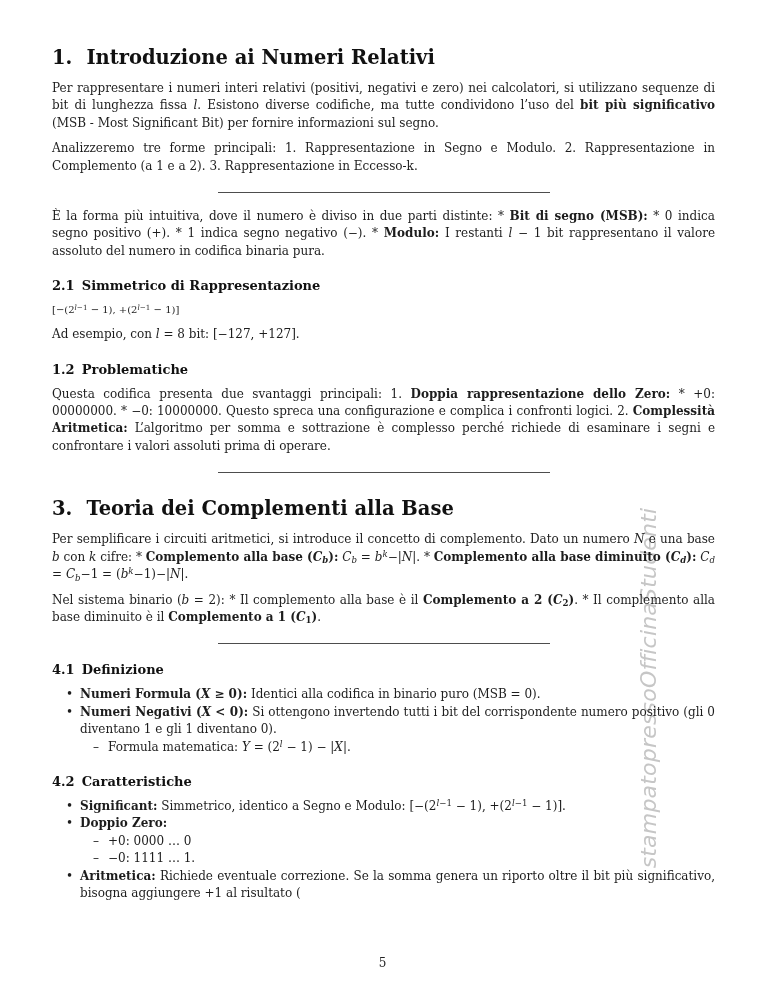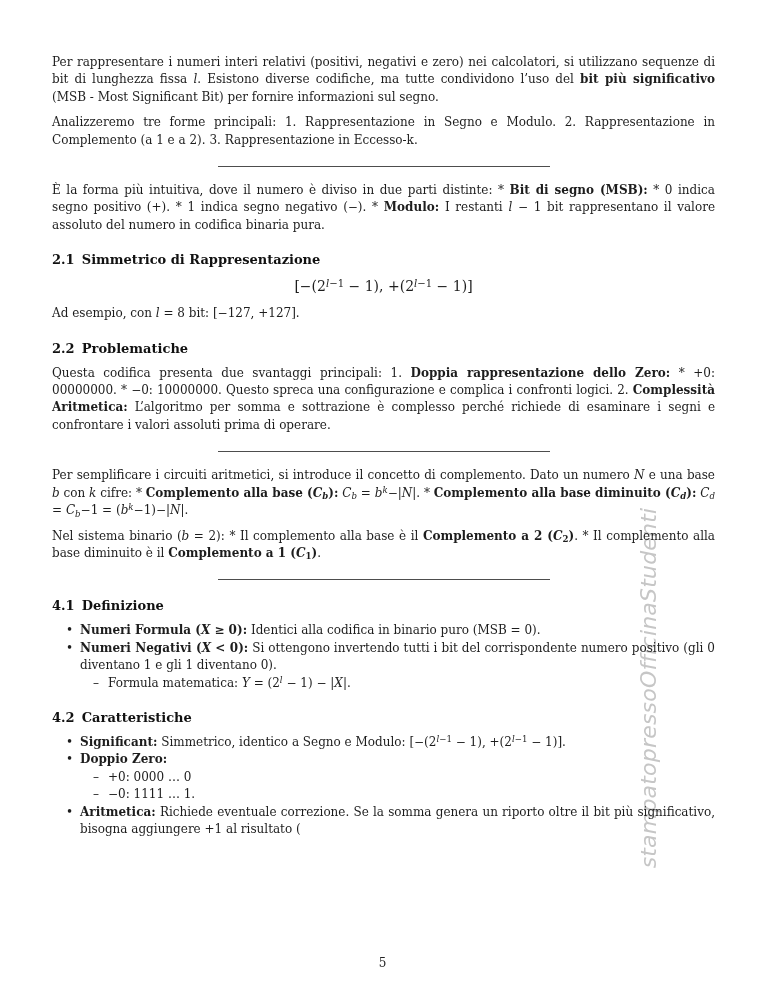--- a/index.html
+++ b/index.html
@@ -45,22 +45,22 @@
   .i { font-style:italic; }
   sup, sub {
     font-size:0.72em;
     line-height:0;
     position:relative;
     vertical-align:baseline;
   }
   sup { top:-0.45em; }
   sub { top:0.28em; }
   .formula {
-    font-size:14px;
-    text-align:center;
+    font-size:10px;
+    text-align:left;
     margin:11px 0;
   }
   .rule {
     width:332px;
     height:0;
     border-top:1.5px solid #4d4d4d;
     margin:17px auto 15px auto;
   }
   .list {
     margin:5px 0 9px 0;
@@ -109,30 +109,32 @@
     color:#222;
     z-index:1;
   }
 </style>
 </head>
 <body>
 
 <div class="page">
   <div class="watermark">stampatopressoOfficinaStudenti</div>
   <div class="content">
+      <div class="h1"><span class="num">1.</span><span>Introduzione ai Numeri Relativi</span></div>
       <p><span>Per rappresentare i numeri interi relativi (positivi, negativi e zero) nei calcolatori, si utilizzano sequenze di bit di lunghezza fissa </span><span class="i">l</span><span>. Esistono diverse codifiche, ma tutte condividono l’uso del </span><span class="b">bit più significativo</span><span> (MSB - Most Significant Bit) per fornire informazioni sul segno.</span></p>
       <p><span>Analizzeremo tre forme principali: 1. Rappresentazione in Segno e Modulo. 2. Rappresentazione in Complemento (a 1 e a 2). 3. Rappresentazione in Eccesso-k.</span></p>
       <div class="rule"></div>
       <p><span>È la forma più intuitiva, dove il numero è diviso in due parti distinte: * </span><span class="b">Bit di segno (MSB):</span><span> * 0 indica segno positivo (+). * 1 indica segno negativo (−). * </span><span class="b">Modulo:</span><span> I restanti </span><span class="i">l</span><span> − 1 bit rappresentano il valore assoluto del numero in codifica binaria pura.</span></p>
       <div class="h2"><span class="num">2.1</span><span>Simmetrico di Rappresentazione</span></div>
       <div class="formula"><span>[−(2</span><sup class="i">l</sup><sup>−1</sup><span> − 1), +(2</span><sup class="i">l</sup><sup>−1</sup><span> − 1)]</span></div>
       <p><span>Ad esempio, con </span><span class="i">l</span><span> = 8 bit: [−127, +127].</span></p>
-      <div class="h2"><span class="num">2.2</span><span>Problematiche</span></div>
+      <div class="h2"><span class="num">1.2</span><span>Problematiche</span></div>
       <p><span>Questa codifica presenta due svantaggi principali: 1. </span><span class="b">Doppia rappresentazione dello Zero:</span><span> * +0: 00000000. * −0: 10000000. Questo spreca una configurazione e complica i confronti logici. 2. </span><span class="b">Complessità Aritmetica:</span><span> L’algoritmo per somma e sottrazione è complesso perché richiede di esaminare i segni e confrontare i valori assoluti prima di operare.</span></p>
       <div class="rule"></div>
+      <div class="h1"><span class="num">3.</span><span>Teoria dei Complementi alla Base</span></div>
       <p><span>Per semplificare i circuiti aritmetici, si introduce il concetto di complemento. Dato un numero </span><span class="i">N</span><span> e una base </span><span class="i">b</span><span> con </span><span class="i">k</span><span> cifre: * </span><span class="b">Complemento alla base (</span><span class="b i">C</span><sub class="b i">b</sub><span class="b">):</span><span> </span><span class="i">C</span><sub class="i">b</sub><span> = </span><span class="i">b</span><sup class="i">k</sup><span>−|</span><span class="i">N</span><span>|. * </span><span class="b">Complemento alla base diminuito (</span><span class="b i">C</span><sub class="b i">d</sub><span class="b">):</span><span> </span><span class="i">C</span><sub class="i">d</sub><span> = </span><span class="i">C</span><sub class="i">b</sub><span>−1 = (</span><span class="i">b</span><sup class="i">k</sup><span>−1)−|</span><span class="i">N</span><span>|.</span></p>
       <p><span>Nel sistema binario (</span><span class="i">b</span><span> = 2): * Il complemento alla base è il </span><span class="b">Complemento a 2 (</span><span class="b i">C</span><sub class="b">2</sub><span class="b">)</span><span>. * Il complemento alla base diminuito è il </span><span class="b">Complemento a 1 (</span><span class="b i">C</span><sub class="b">1</sub><span class="b">)</span><span>.</span></p>
       <div class="rule"></div>
       <div class="h2"><span class="num">4.1</span><span>Definizione</span></div>
       <div class="list">
         <div class="item"><span class="bullet">•</span><span class="b">Numeri Formula (</span><span class="b i">X</span><span class="b"> ≥ 0):</span><span> Identici alla codifica in binario puro (MSB = 0).</span></div>
         <div class="item"><span class="bullet">•</span><span class="b">Numeri Negativi (</span><span class="b i">X</span><span class="b"> &lt; 0):</span><span> Si ottengono invertendo tutti i bit del corrispondente numero positivo (gli 0 diventano 1 e gli 1 diventano 0).</span><div class="subitem"><span class="dash">–</span><span>Formula matematica: </span><span class="i">Y</span><span> = (2</span><sup class="i">l</sup><span> − 1) − |</span><span class="i">X</span><span>|.</span></div></div>
       </div>
       <div class="h2"><span class="num">4.2</span><span>Caratteristiche</span></div>
       <div class="list">

